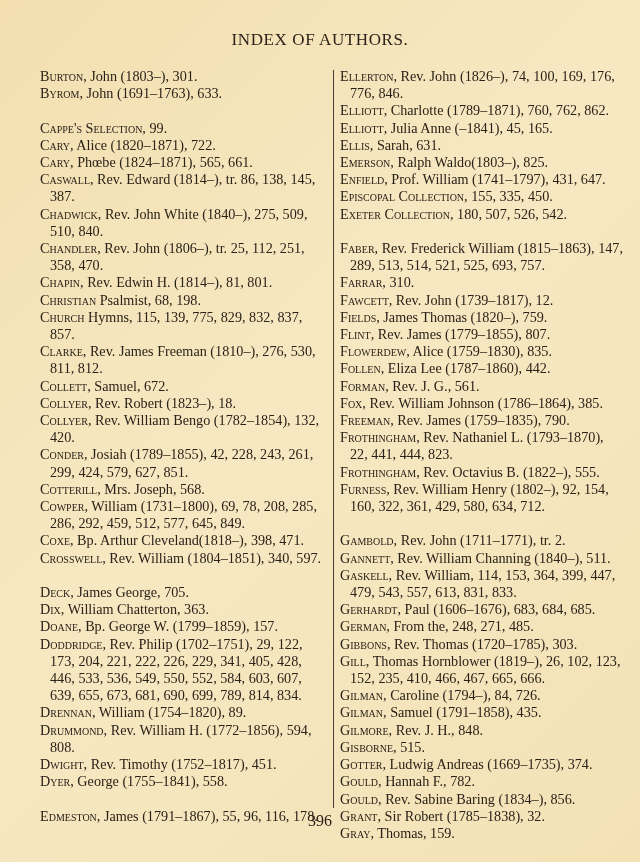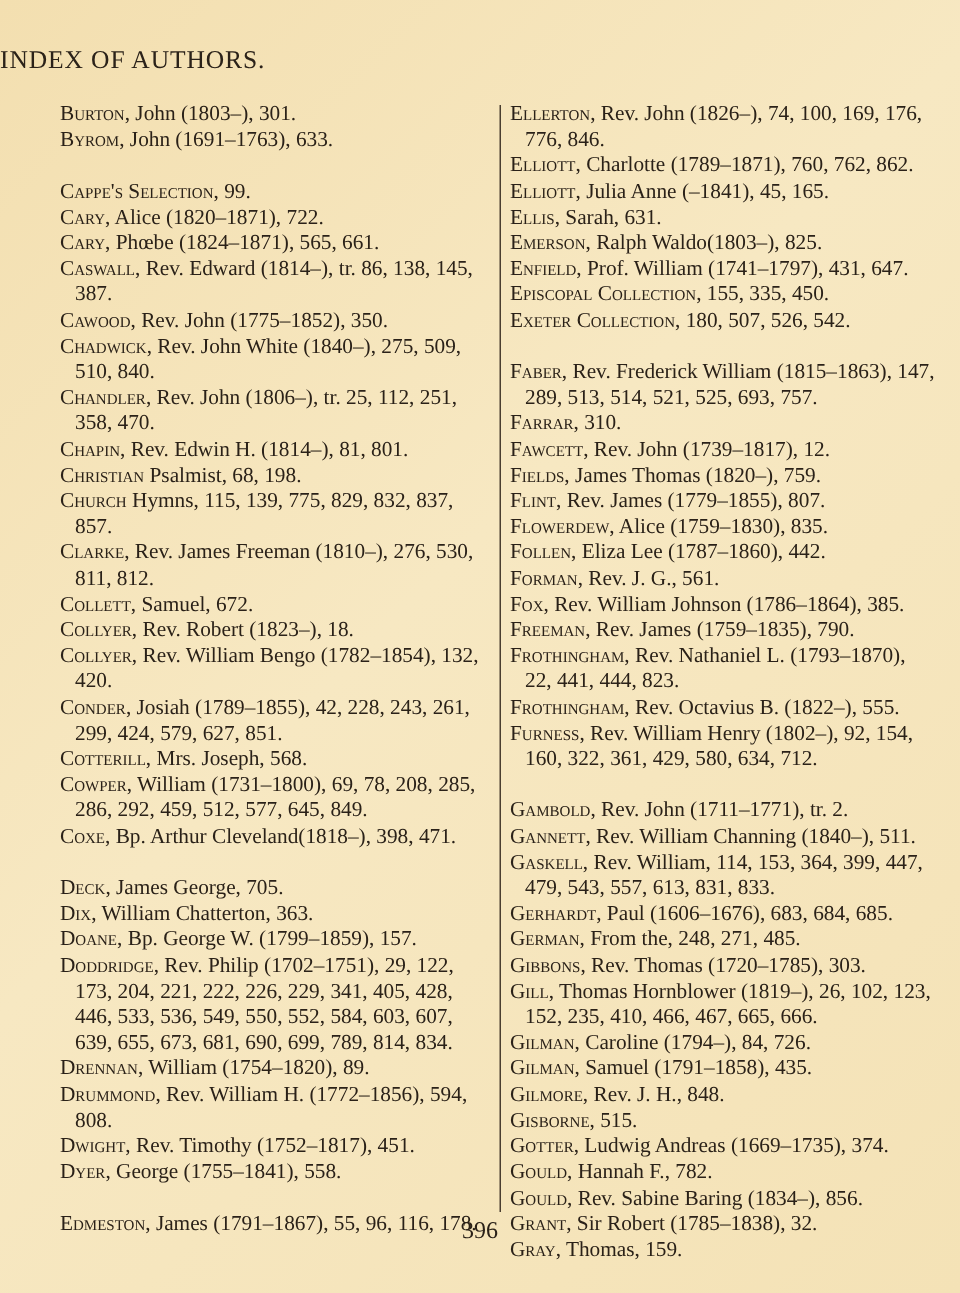--- a/index.html
+++ b/index.html
@@ -6,21 +6,21 @@
   body {
     width: 640px; height: 862px; overflow: hidden;
     background: #f5e4b8;
     background: linear-gradient(135deg, #f3dfb0 0%, #f7e8c2 45%, #f4e2b6 100%);
     font-family: "Liberation Serif", "DejaVu Serif", serif;
     color: #2a2118;
     position: relative;
   }
   .page-title {
     position: absolute; top: 30px; left: 0; width: 640px;
-    text-align: left; font-size: 17px; letter-spacing: 0.6px;
+    text-align: center; font-size: 17px; letter-spacing: 0.6px;
     color: #2b2219;
   }
   .col {
     position: absolute; top: 68px;
     font-size: 14.2px; line-height: 17.2px;
   }
   .col-left { left: 40px; width: 288px; }
   .col-right { left: 340px; width: 284px; }
   .divider {
     position: absolute; left: 333px; top: 70px; width: 1px; height: 738px;
@@ -39,34 +39,34 @@
 
 <div class="page-title">INDEX OF AUTHORS.</div>
 <div class="col col-left" id="col-left">
     <p class="entry"><span class="sc">Burton</span><span>, John (1803–), 301.</span></p>
     <p class="entry"><span class="sc">Byrom</span><span>, John (1691–1763), 633.</span></p>
     <div class="gap"></div>
     <p class="entry"><span class="sc">Cappe's Selection</span><span>, 99.</span></p>
     <p class="entry"><span class="sc">Cary</span><span>, Alice (1820–1871), 722.</span></p>
     <p class="entry"><span class="sc">Cary</span><span>, Phœbe (1824–1871), 565, 661.</span></p>
     <p class="entry"><span class="sc">Caswall</span><span>, Rev. Edward (1814–), tr. 86, 138, 145, 387.</span></p>
-    <p class="entry"><span class="sc">Cawood</span><span>, Rev. John (1775–1852), 350.</span></p>
     <p class="entry"><span class="sc">Chadwick</span><span>, Rev. John White (1840–), 275, 509, 510, 840.</span></p>
     <p class="entry"><span class="sc">Chandler</span><span>, Rev. John (1806–), tr. 25, 112, 251, 358, 470.</span></p>
     <p class="entry"><span class="sc">Chapin</span><span>, Rev. Edwin H. (1814–), 81, 801.</span></p>
     <p class="entry"><span class="sc">Christian</span><span> Psalmist, 68, 198.</span></p>
     <p class="entry"><span class="sc">Church</span><span> Hymns, 115, 139, 775, 829, 832, 837, 857.</span></p>
     <p class="entry"><span class="sc">Clarke</span><span>, Rev. James Freeman (1810–), 276, 530, 811, 812.</span></p>
     <p class="entry"><span class="sc">Collett</span><span>, Samuel, 672.</span></p>
     <p class="entry"><span class="sc">Collyer</span><span>, Rev. Robert (1823–), 18.</span></p>
     <p class="entry"><span class="sc">Collyer</span><span>, Rev. William Bengo (1782–1854), 132, 420.</span></p>
     <p class="entry"><span class="sc">Conder</span><span>, Josiah (1789–1855), 42, 228, 243, 261, 299, 424, 579, 627, 851.</span></p>
     <p class="entry"><span class="sc">Cotterill</span><span>, Mrs. Joseph, 568.</span></p>
     <p class="entry"><span class="sc">Cowper</span><span>, William (1731–1800), 69, 78, 208, 285, 286, 292, 459, 512, 577, 645, 849.</span></p>
     <p class="entry"><span class="sc">Coxe</span><span>, Bp. Arthur Cleveland(1818–), 398, 471.</span></p>
+    <p class="entry"><span class="sc">Crosswell</span><span>, Rev. William (1804–1851), 340, 597.</span></p>
     <div class="gap"></div>
     <p class="entry"><span class="sc">Deck</span><span>, James George, 705.</span></p>
     <p class="entry"><span class="sc">Dix</span><span>, William Chatterton, 363.</span></p>
     <p class="entry"><span class="sc">Doane</span><span>, Bp. George W. (1799–1859), 157.</span></p>
     <p class="entry"><span class="sc">Doddridge</span><span>, Rev. Philip (1702–1751), 29, 122, 173, 204, 221, 222, 226, 229, 341, 405, 428, 446, 533, 536, 549, 550, 552, 584, 603, 607, 639, 655, 673, 681, 690, 699, 789, 814, 834.</span></p>
     <p class="entry"><span class="sc">Drennan</span><span>, William (1754–1820), 89.</span></p>
     <p class="entry"><span class="sc">Drummond</span><span>, Rev. William H. (1772–1856), 594, 808.</span></p>
     <p class="entry"><span class="sc">Dwight</span><span>, Rev. Timothy (1752–1817), 451.</span></p>
     <p class="entry"><span class="sc">Dyer</span><span>, George (1755–1841), 558.</span></p>
     <div class="gap"></div>

